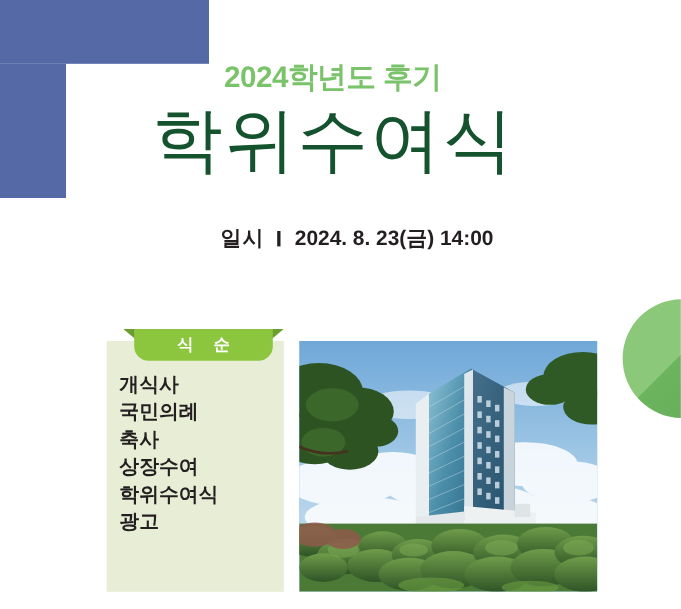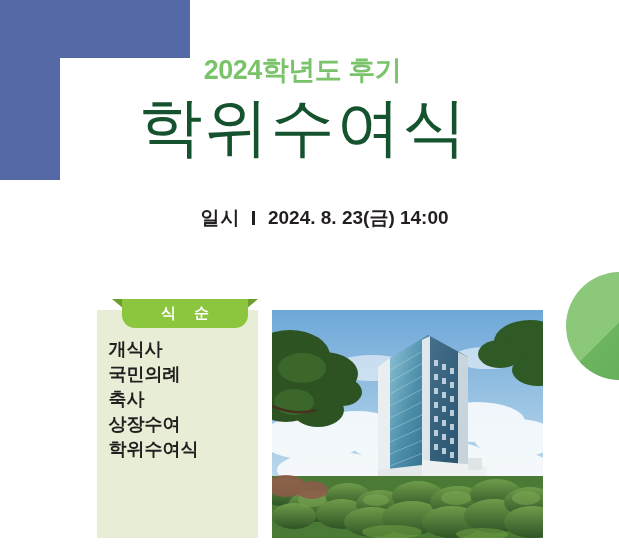--- a/index.html
+++ b/index.html
@@ -221,20 +221,21 @@
       <span class="ribbon-label">식 순</span>
     </div>
   </div>
 
   <div class="program-list">
     <div class="program-item">개식사</div>
     <div class="program-item">국민의례</div>
     <div class="program-item">축사</div>
     <div class="program-item">상장수여</div>
     <div class="program-item">학위수여식</div>
+    <div class="program-item">광고</div>
   </div>
 
   <div class="photo">
     <svg viewBox="0 0 271 228" preserveAspectRatio="xMidYMid slice">
       <defs>
         <linearGradient id="sky" x1="0" y1="0" x2="0" y2="1">
           <stop offset="0%" stop-color="#6fa8d8"></stop>
           <stop offset="55%" stop-color="#a9cde8"></stop>
           <stop offset="100%" stop-color="#d6e6f0"></stop>
         </linearGradient>

